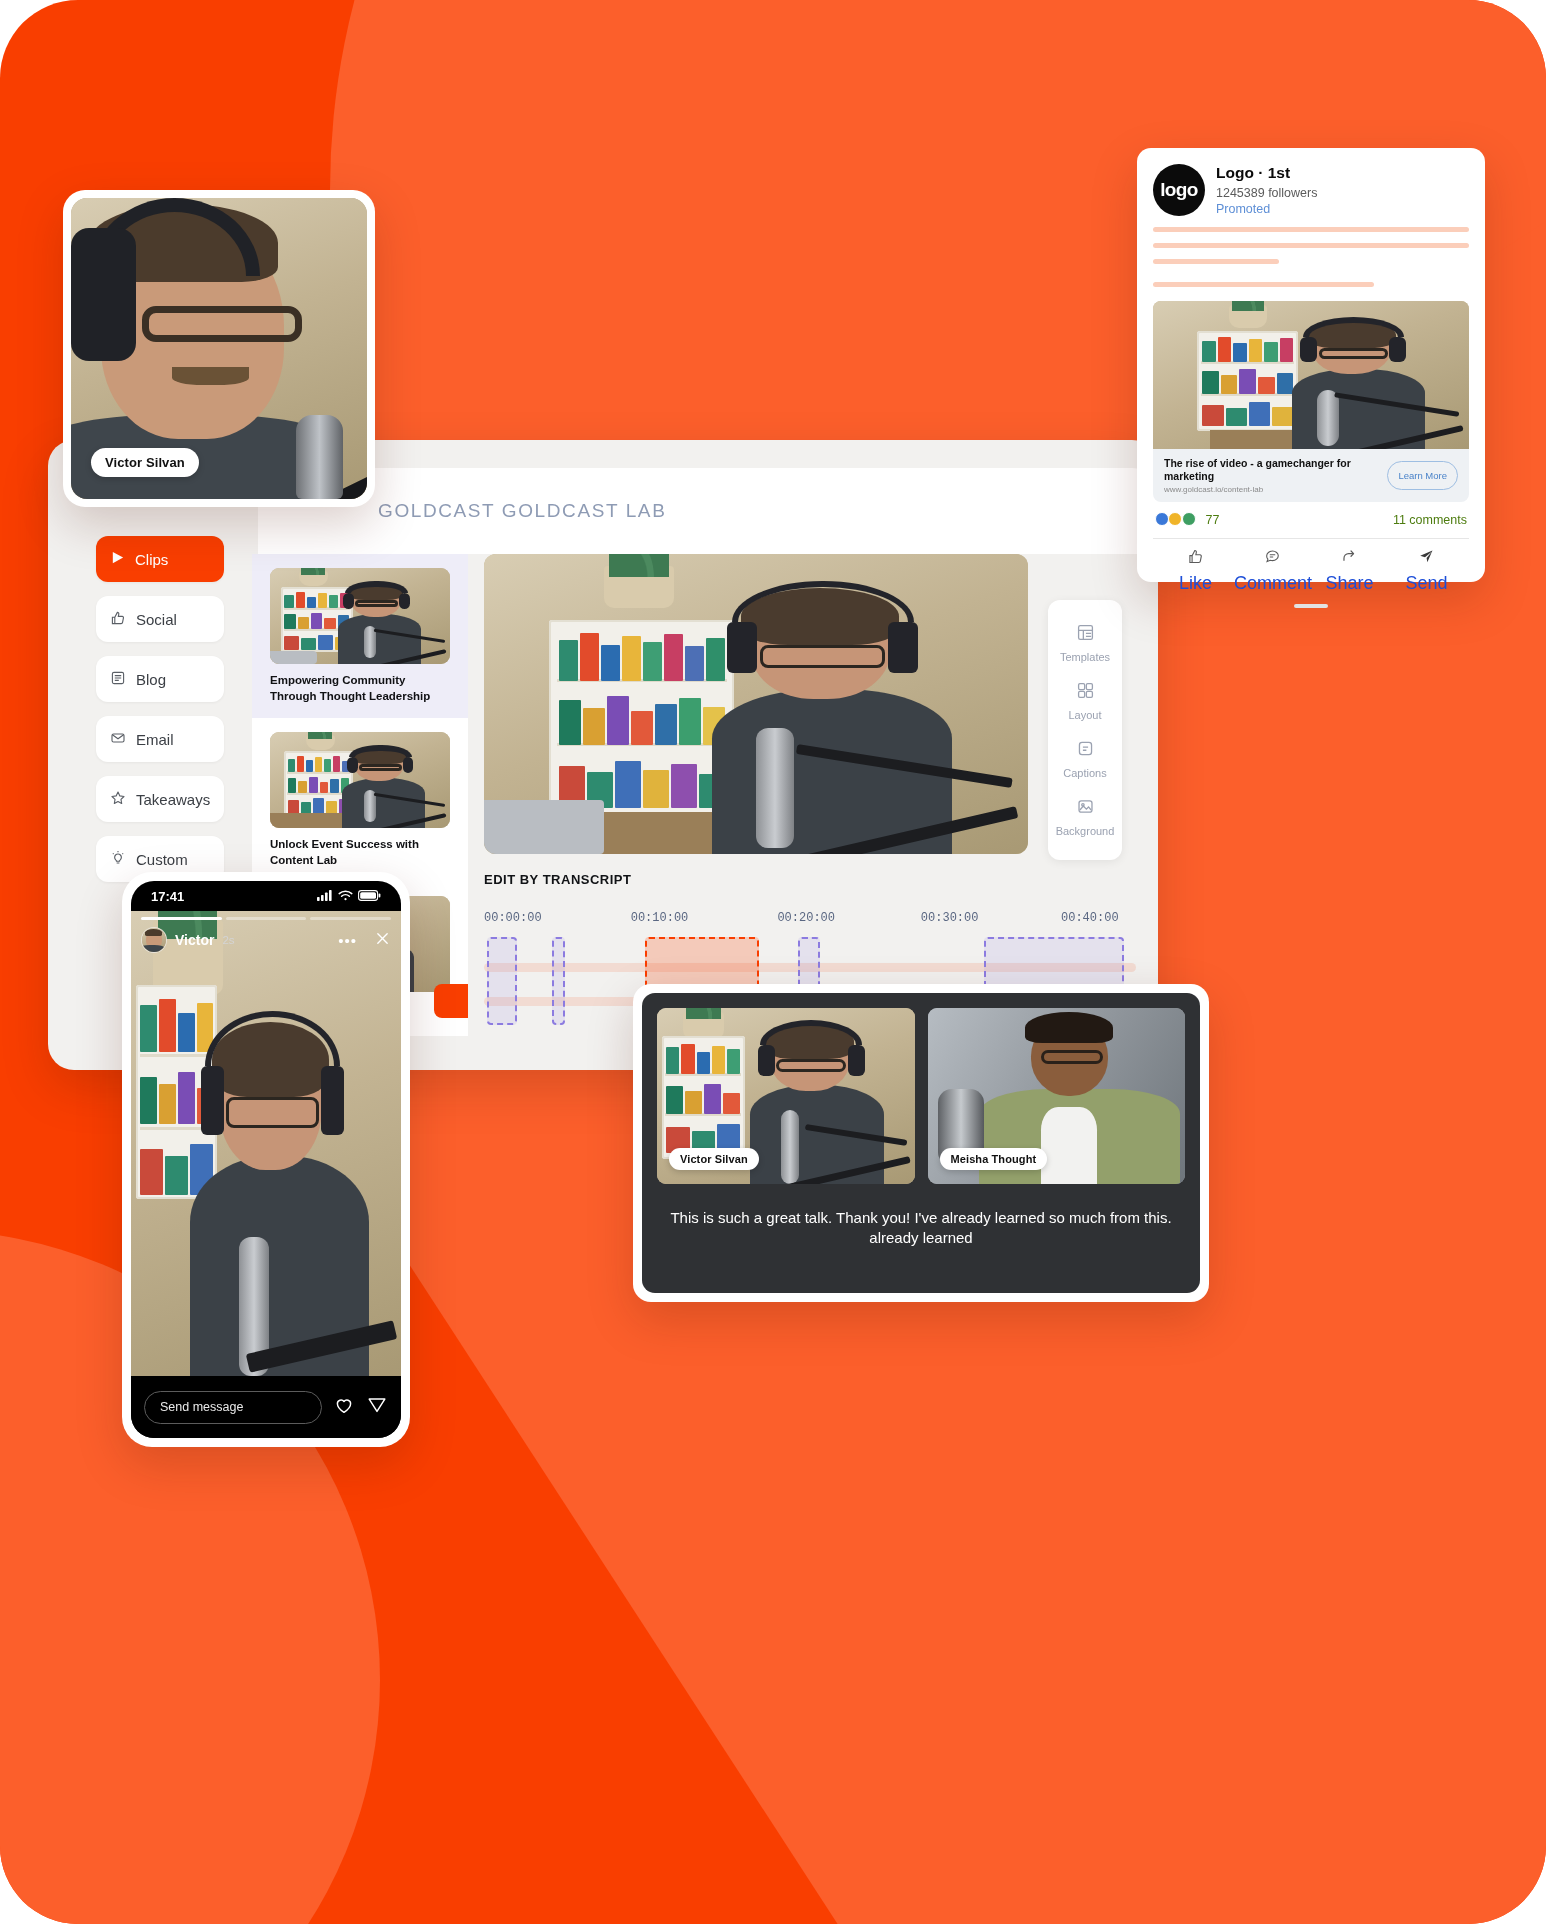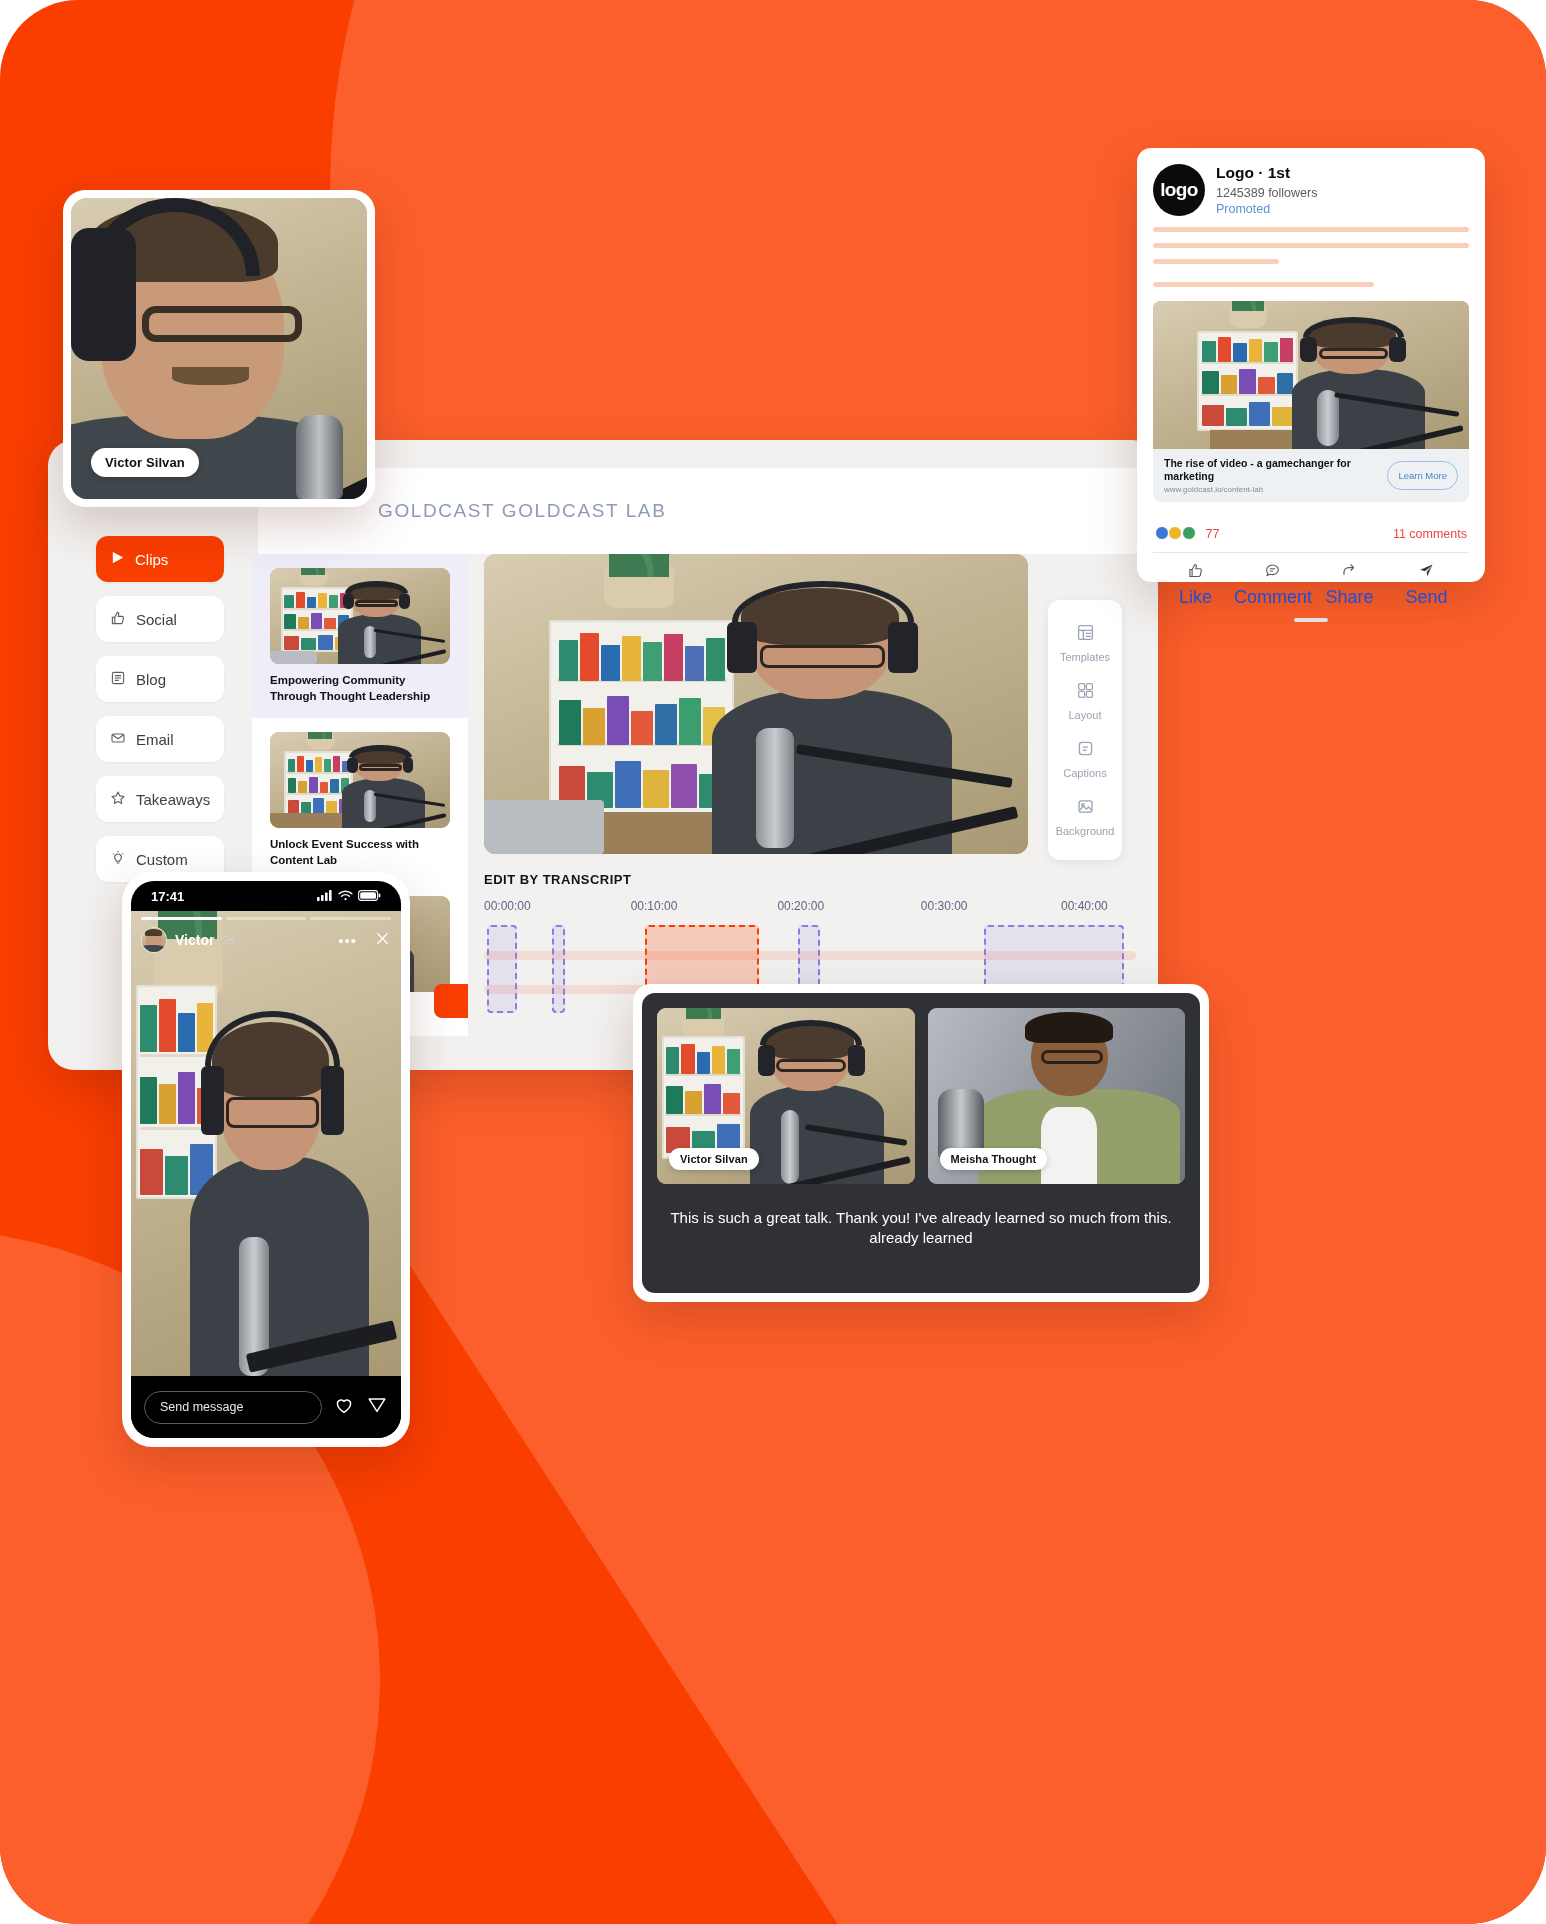--- a/index.html
+++ b/index.html
@@ -274,21 +274,21 @@
     position:absolute; right:14px; top:46px; width:74px;
     background:#fff; border-radius:12px; padding:14px 0;
     box-shadow:0 2px 10px rgba(0,0,0,.07);
   }
   .tool { text-align:center; padding:9px 0; color:#9BA2B1; }
   .tool .lbl { font-size:11px; margin-top:5px; display:block; }
   #transcript-head {
     margin-top:18px; font-size:13px; font-weight:700; letter-spacing:.5px;
     color:#111316;
   }
-  #ruler { position:relative; height:22px; margin-top:12px; }
+  #ruler { position:relative; height:22px; margin-top:24px;font-family:Liberation Mono, monospace; }
   .tick { position:absolute; top:0; font-size:12px; color:#5A6782; }
   #track { position:relative; height:88px; margin-top:4px; }
   .seg { position:absolute; top:0; height:88px; border:2px dashed #8C7BE0;
          background:rgba(140,123,224,.13); border-radius:4px; }
   .seg.hot { border-color:#F93E00; background:rgba(249,62,0,.22); }
   .wave { position:absolute; left:0; right:0; height:9px; background:rgba(249,62,0,.12); border-radius:5px; }
 
   
   #li-card {
     left:1137px; top:148px; width:348px; height:434px;
@@ -311,21 +311,21 @@
     justify-content:space-between; gap:8px; border-radius:0 0 8px 8px;
   }
   #li-meta-t { font-size:10.5px; font-weight:700; color:#111; line-height:1.25; }
   #li-meta-u { font-size:8px; color:#8A8A8A; margin-top:2px; }
   #li-learn {
     flex:0 0 auto; font-size:9.5px; color:#4A83C9;
     border:1px solid #9EBEE2; border-radius:999px; padding:8px 10px; background:transparent;
   }
   #li-stats {
     display:flex; align-items:center; justify-content:space-between;
-    padding:24px 2px 11px; font-size:12.5px; color:#ef4444;
+    padding:10px 2px 11px; font-size:12.5px; color:#4d7c0f;
     border-bottom:1px solid #E6E6E6;
   }
   .react { display:inline-block; width:14px; height:14px; border-radius:50%; margin-right:-4px; vertical-align:-2px; border:1.5px solid #fff; }
   #li-actions { display:flex; justify-content:space-between; padding:9px 4px 0; }
   .li-act { text-align:center; color:#1d4ed8; font-size:18px; width:25%; }
   .li-act .lbl { display:block; margin-top:3px; }
   #li-bottom-nub { width:34px; height:4px; background:#E2E2E2; border-radius:3px; margin:10px auto 0; }
 
   
   #phone {

